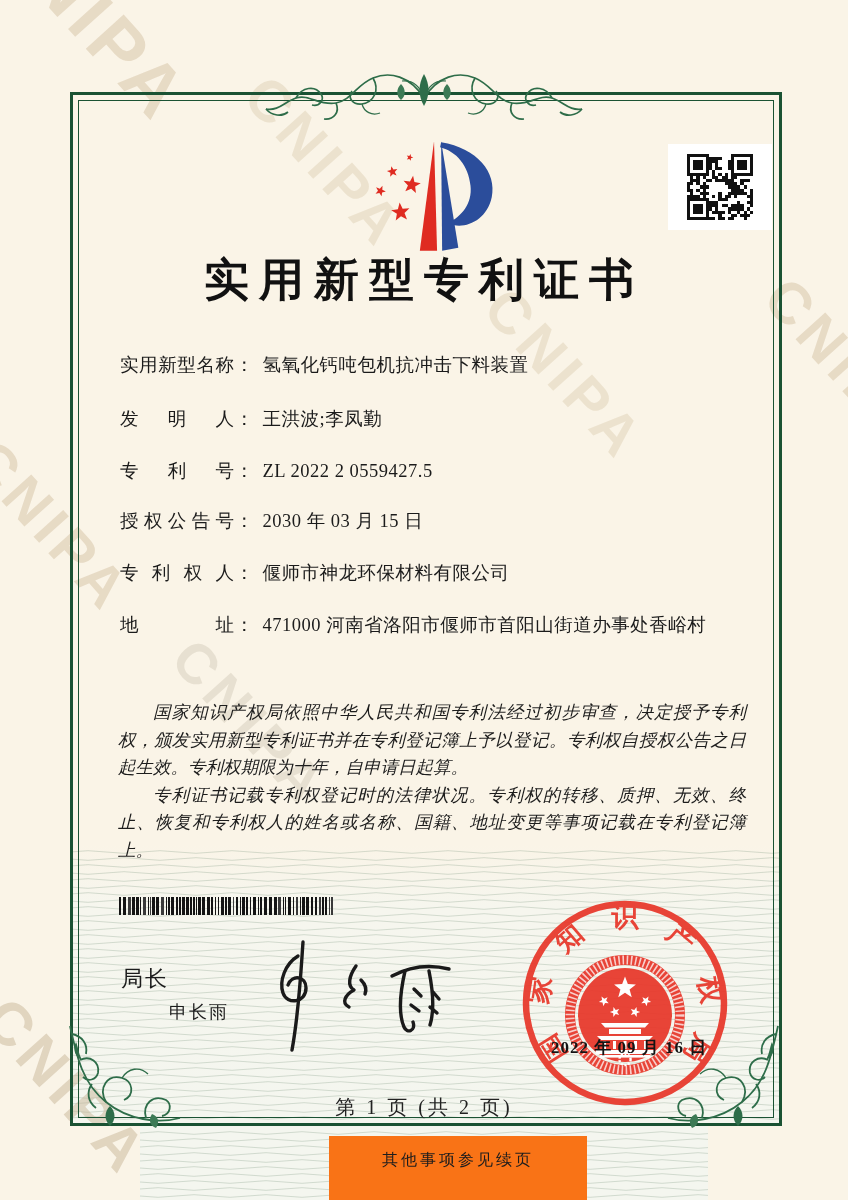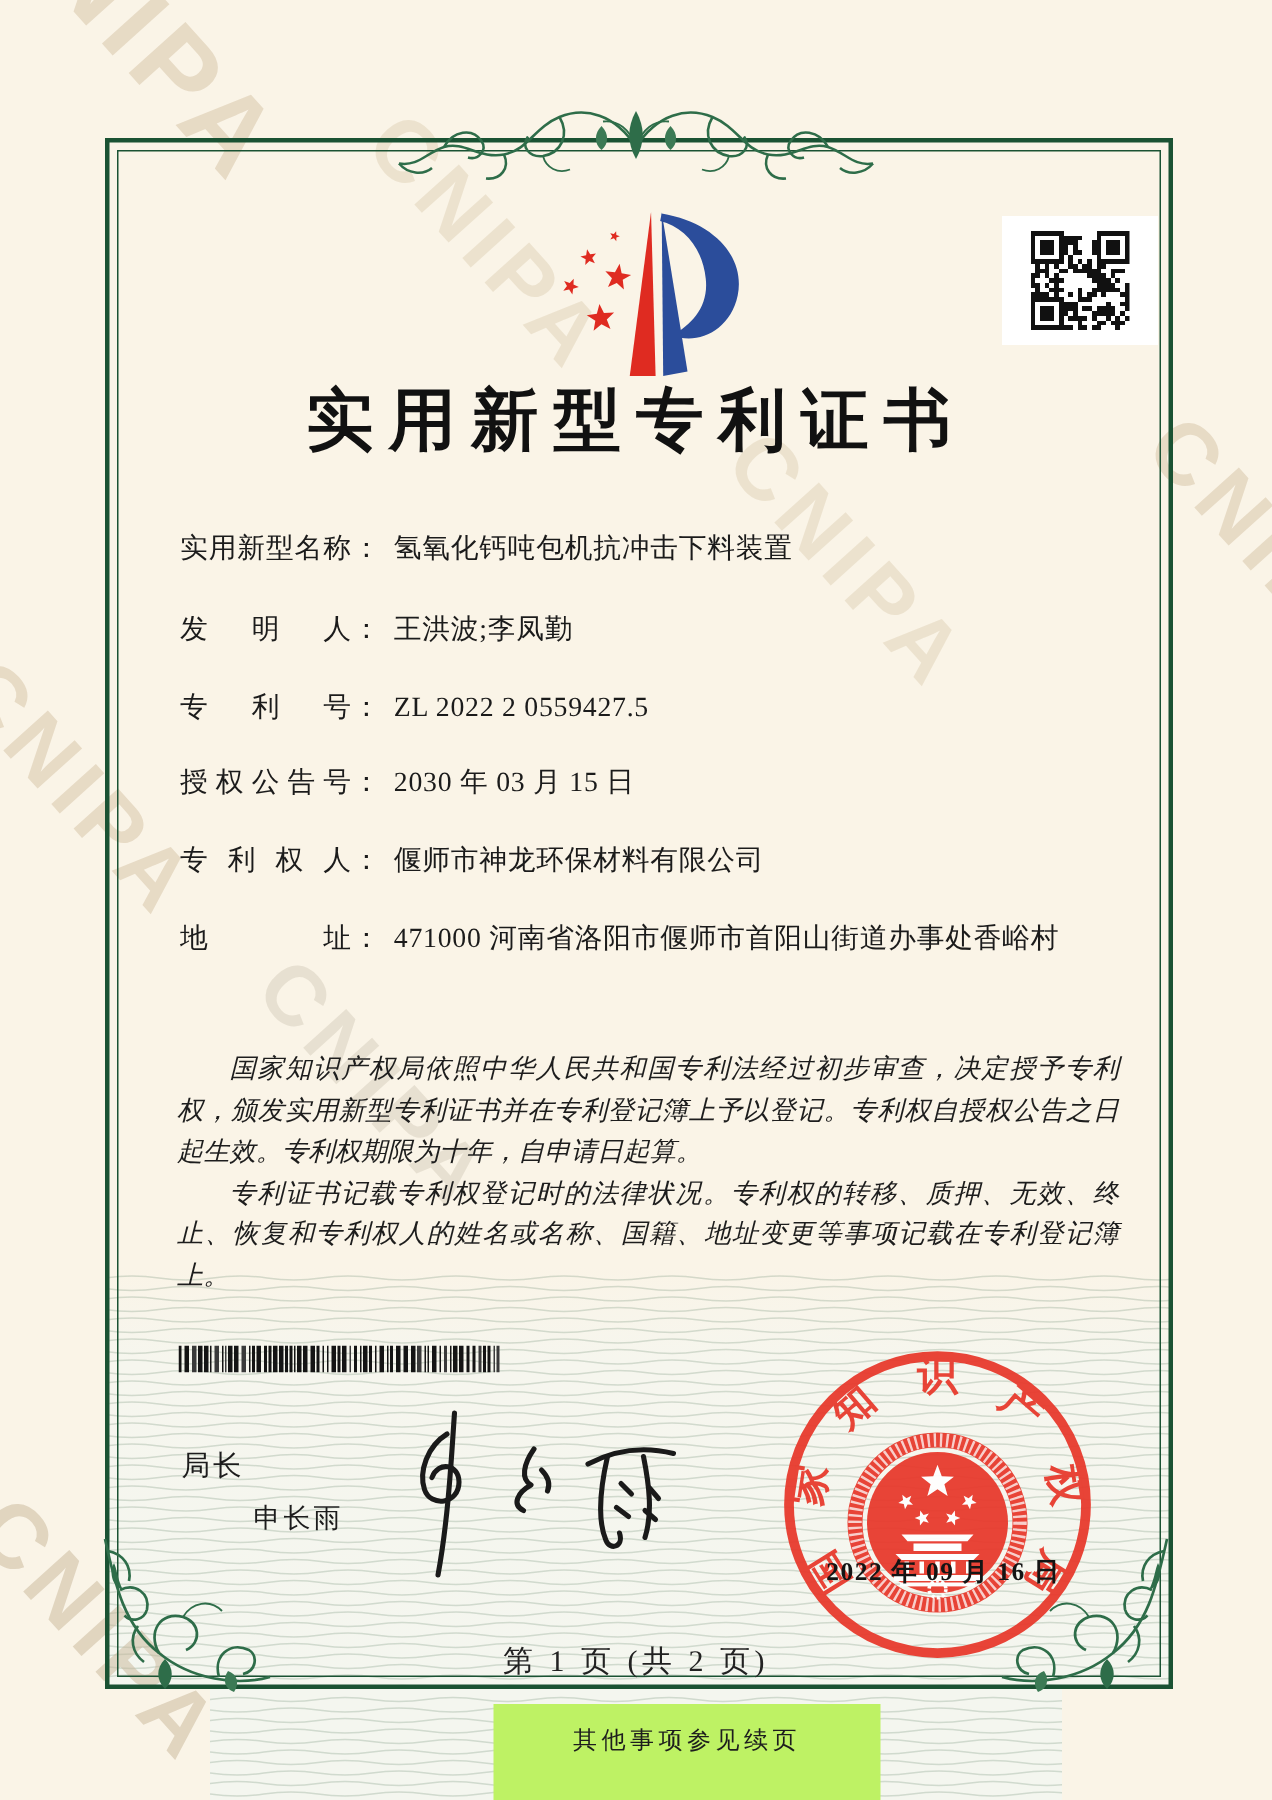--- a/index.html
+++ b/index.html
@@ -54,33 +54,33 @@
   .fgroup2{position:absolute;left:335px;top:0;}
   .fgroup2 .lbl{width:96px;}
 
   
   .body-text{position:absolute;left:118px;top:699px;width:628px;font-size:17.5px;
              line-height:27.5px;color:#1d1d1d;font-style:italic;text-align:justify;}
   .body-text p{margin:0;text-indent:2em;}
 
   
   .barcode{position:absolute;left:119px;top:897px;}
-  .director-title{position:absolute;left:121px;top:964px;font-size:19px;
+  .director-title{position:absolute;left:121px;top:964px;font-size:22px;
         font-family:"Liberation Sans","DejaVu Sans",sans-serif;color:#1c1c1c;letter-spacing:2px;}
   .director-name{position:absolute;left:121px;top:1000px;font-size:18px;
         font-family:"Liberation Sans","DejaVu Sans",sans-serif;color:#1c1c1c;letter-spacing:2px;margin-left:48px;}
   .signature{position:absolute;left:252px;top:936px;width:212px;height:122px;}
 
   .seal{position:absolute;left:518px;top:896px;width:214px;height:214px;opacity:0.93;}
   .seal-date{position:absolute;left:524px;top:1036px;width:210px;text-align:center;
              font-size:17px;font-weight:bold;color:#141414;letter-spacing:1px;}
 
   .page-info{position:absolute;left:0;top:1094px;width:848px;text-align:center;
              font-size:20px;letter-spacing:3px;color:#222;}
-  .cont-box{position:absolute;left:329px;top:1136px;width:258px;height:64px;background:#bef264;}
+  .cont-box{position:absolute;left:329px;top:1136px;width:258px;height:64px;background:#f97316;}
   .cont-note{margin-top:14px;text-align:center;font-size:16px;letter-spacing:3px;color:#1d1d1d;}
 </style>
 </head>
 <body>
 
 <div class="page">
 
   <div class="wave-zone wz-inner">
       <svg id="waves1" viewBox="0 0 712 281" preserveAspectRatio="none">
         <path d="M0 7 q18 -2.6 36 0 q18 2.6 36 0 q18 -2.6 36 0 q18 2.6 36 0 q18 -2.6 36 0 q18 2.6 36 0 q18 -2.6 36 0 q18 2.6 36 0 q18 -2.6 36 0 q18 2.6 36 0 q18 -2.6 36 0 q18 2.6 36 0 q18 -2.6 36 0 q18 2.6 36 0 q18 -2.6 36 0 q18 2.6 36 0 q18 -2.6 36 0 q18 2.6 36 0 q18 -2.6 36 0 q18 2.6 36 0" fill="none" stroke="rgba(125,152,128,0.30)" stroke-width="1"></path>

